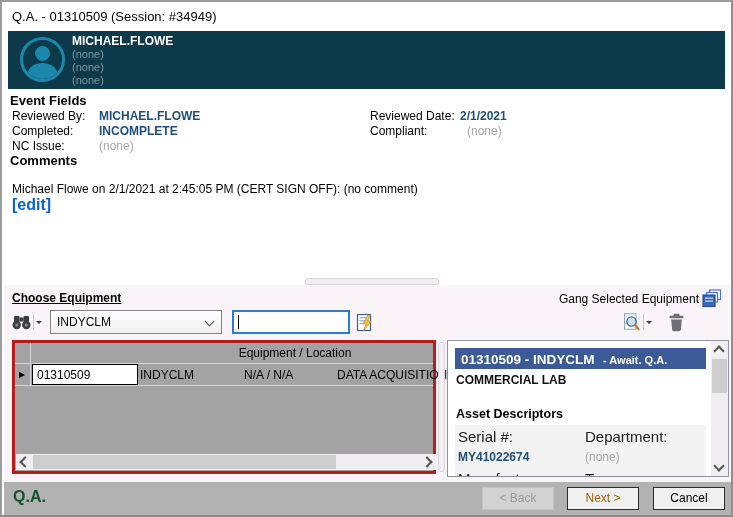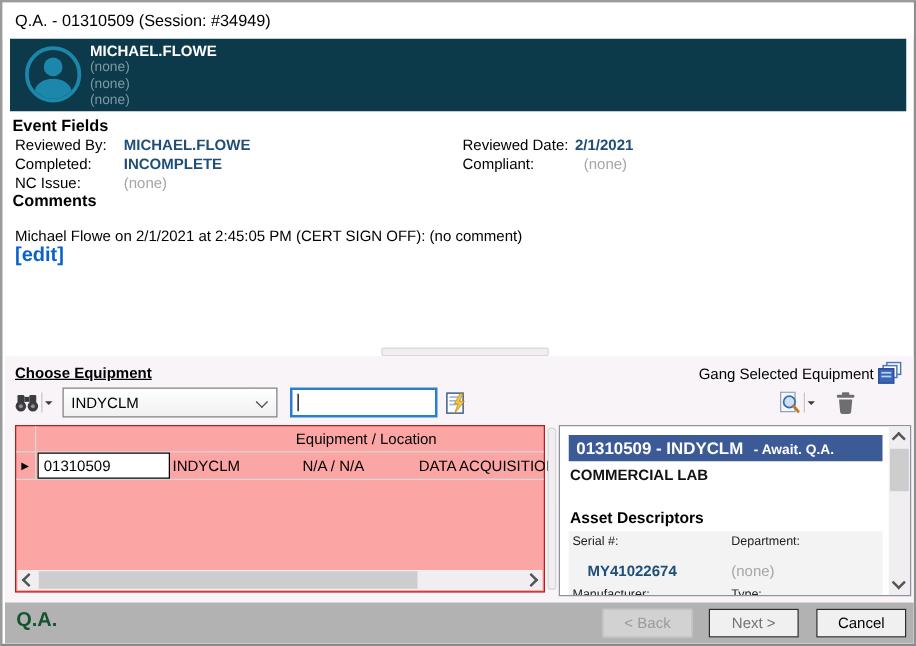--- a/index.html
+++ b/index.html
@@ -41,21 +41,21 @@
   .caret-down{width:0;height:0;border:3.5px solid transparent;border-top-color:#3a3a3a;margin-top:4px;}
   .combo{position:absolute;left:46px;top:25px;width:172px;height:24px;background:linear-gradient(#ffffff,#f1f1f1);border:1px solid #828282;cursor:pointer;}
   .combo-text{position:absolute;left:6px;top:4px;font-size:12px;color:#000;}
   .combo-chev{position:absolute;right:8px;top:7px;width:7px;height:7px;border-right:1.6px solid #4a4a4a;border-bottom:1.6px solid #4a4a4a;transform:rotate(45deg);}
   .search-box{position:absolute;left:228px;top:25px;width:118px;height:24px;background:#fff;border:2px solid #2a7ed2;}
   .caret-bar{position:absolute;left:4px;top:3px;width:1px;height:14px;background:#000;}
   .quick-btn{left:352px;width:22px;}
   .preview-btn{left:618px;width:40px;}
   .trash-btn{left:664px;width:22px;}
   
-  .grid-panel{position:absolute;left:8px;top:55px;width:424px;height:134px;background:#fca5a5;border:1px solid #b91c1c;}
+  .grid-panel{position:absolute;left:8px;top:55px;width:424px;height:134px;background:#a3a3a3;border:3px solid #b91c1c;}
   .grid-header{position:absolute;left:0;top:0;width:100%;height:21px;border-bottom:1px solid #d6d6d6;}
   .grid-header .hdr-text{position:absolute;left:160px;top:3px;width:240px;text-align:center;font-size:12px;color:#000;}
   .sel-col{position:absolute;left:0;top:0;width:16px;height:43px;border-right:1px solid #d6d6d6;}
   .grid-row{position:absolute;left:0;top:21px;width:100%;height:22px;border-bottom:1px solid #d6d6d6;cursor:pointer;}
   .row-marker{position:absolute;left:4px;top:6px;font-size:8px;color:#000;}
   .cell-focus{position:absolute;left:17px;top:0px;width:106px;height:21px;border:1px solid #000;background:#fff;font-size:12px;color:#000;padding:3px 0 0 4px;}
   .cell{position:absolute;top:4px;font-size:12px;color:#000;white-space:nowrap;}
   .hscroll{position:absolute;left:1px;bottom:1px;width:420px;height:16px;background:#f1eef1;}
   .hs-thumb{position:absolute;left:17px;top:1px;width:303px;height:14px;background:#cdcdcd;cursor:pointer;}
   .chev{width:8px;height:8px;border-right:2px solid #555;border-bottom:2px solid #555;display:inline-block;}
@@ -68,29 +68,29 @@
   .vscroll{position:absolute;right:0;top:0;width:17px;height:100%;background:#f1eef1;}
   .vs-up{position:absolute;left:4px;top:6px;transform:rotate(-135deg);cursor:pointer;}
   .vs-down{position:absolute;left:4px;bottom:6px;transform:rotate(45deg);cursor:pointer;}
   .vs-thumb{position:absolute;left:1px;top:18px;width:15px;height:34px;background:#cdcdcd;cursor:pointer;}
   .det-title{position:absolute;left:7px;top:7px;width:251px;height:21px;background:#3c5a96;color:#fff;white-space:nowrap;overflow:hidden;padding:2px 0 0 6px;}
   .det-title .t-main{font-size:13.5px;font-weight:bold;}
   .det-title .t-status{font-size:11px;font-weight:bold;margin-left:4px;}
   .det-facility{position:absolute;left:8px;top:32px;font-size:12px;font-weight:bold;color:#111;}
   .det-section{position:absolute;left:8px;top:66px;font-size:12.5px;font-weight:bold;color:#000;}
   .det-block{position:absolute;left:7px;top:84px;width:251px;height:60px;background:#f3f3f3;}
-  .det-lbl{position:absolute;font-size:10px;color:#222;}
+  .det-lbl{position:absolute;font-size:15px;color:#222;}
   .det-val-link{position:absolute;font-size:12px;font-weight:bold;color:#1f4e79;}
   .det-val-muted{position:absolute;font-size:12px;color:#a6a6a6;}
   
   .footer{position:absolute;left:2px;top:480px;width:727px;height:33px;background:#b2b2b2;}
   .footer-title{position:absolute;left:9px;top:6px;font-size:16px;font-weight:bold;color:#14532d;}
   .btn{position:absolute;top:5px;width:72px;height:23px;font-size:12px;text-align:center;line-height:21px;cursor:pointer;}
   .btn-back{left:478px;background:#d2d2d2;border:1px solid #c2c2c2;color:#9a9a9a;}
-  .btn-next{left:563px;background:#f0f0f0;border:1px solid #2b2b2b;color:#737373;}
+  .btn-next{left:563px;background:#f0f0f0;border:1px solid #2b2b2b;color:#a16207;}
   .btn-cancel{left:649px;background:#f0f0f0;border:1px solid #2b2b2b;color:#000;}
 </style>
 </head>
 <body>
 
 <div class="window">
 
   <div class="titlebar">
     <span>Q.A. - 01310509 (Session: #34949)</span>
   </div>
@@ -214,21 +214,21 @@
     <div class="details-panel">
       <div class="det-title">
         <span class="t-main">01310509 - INDYCLM</span>
         <span class="t-status">- Await. Q.A.</span>
       </div>
       <div class="det-facility">COMMERCIAL LAB</div>
       <div class="det-section">Asset Descriptors</div>
       <div class="det-block">
         <span class="det-lbl" style="left:3px;top:3px;">Serial #:</span>
         <span class="det-lbl" style="left:130px;top:3px;">Department:</span>
-        <span class="det-val-link" style="left:15px;top:25px;">MY41022674</span>
+        <span class="det-val-link" style="left:3px;top:25px;">MY41022674</span>
         <span class="det-val-muted" style="left:130px;top:25px;">(none)</span>
         <span class="det-lbl" style="left:3px;top:45px;">Manufacturer:</span>
         <span class="det-lbl" style="left:130px;top:45px;">Type:</span>
       </div>
       <div class="vscroll">
         <span class="chev vs-up"></span>
         <div class="vs-thumb"></div>
         <span class="chev vs-down"></span>
       </div>
     </div>

